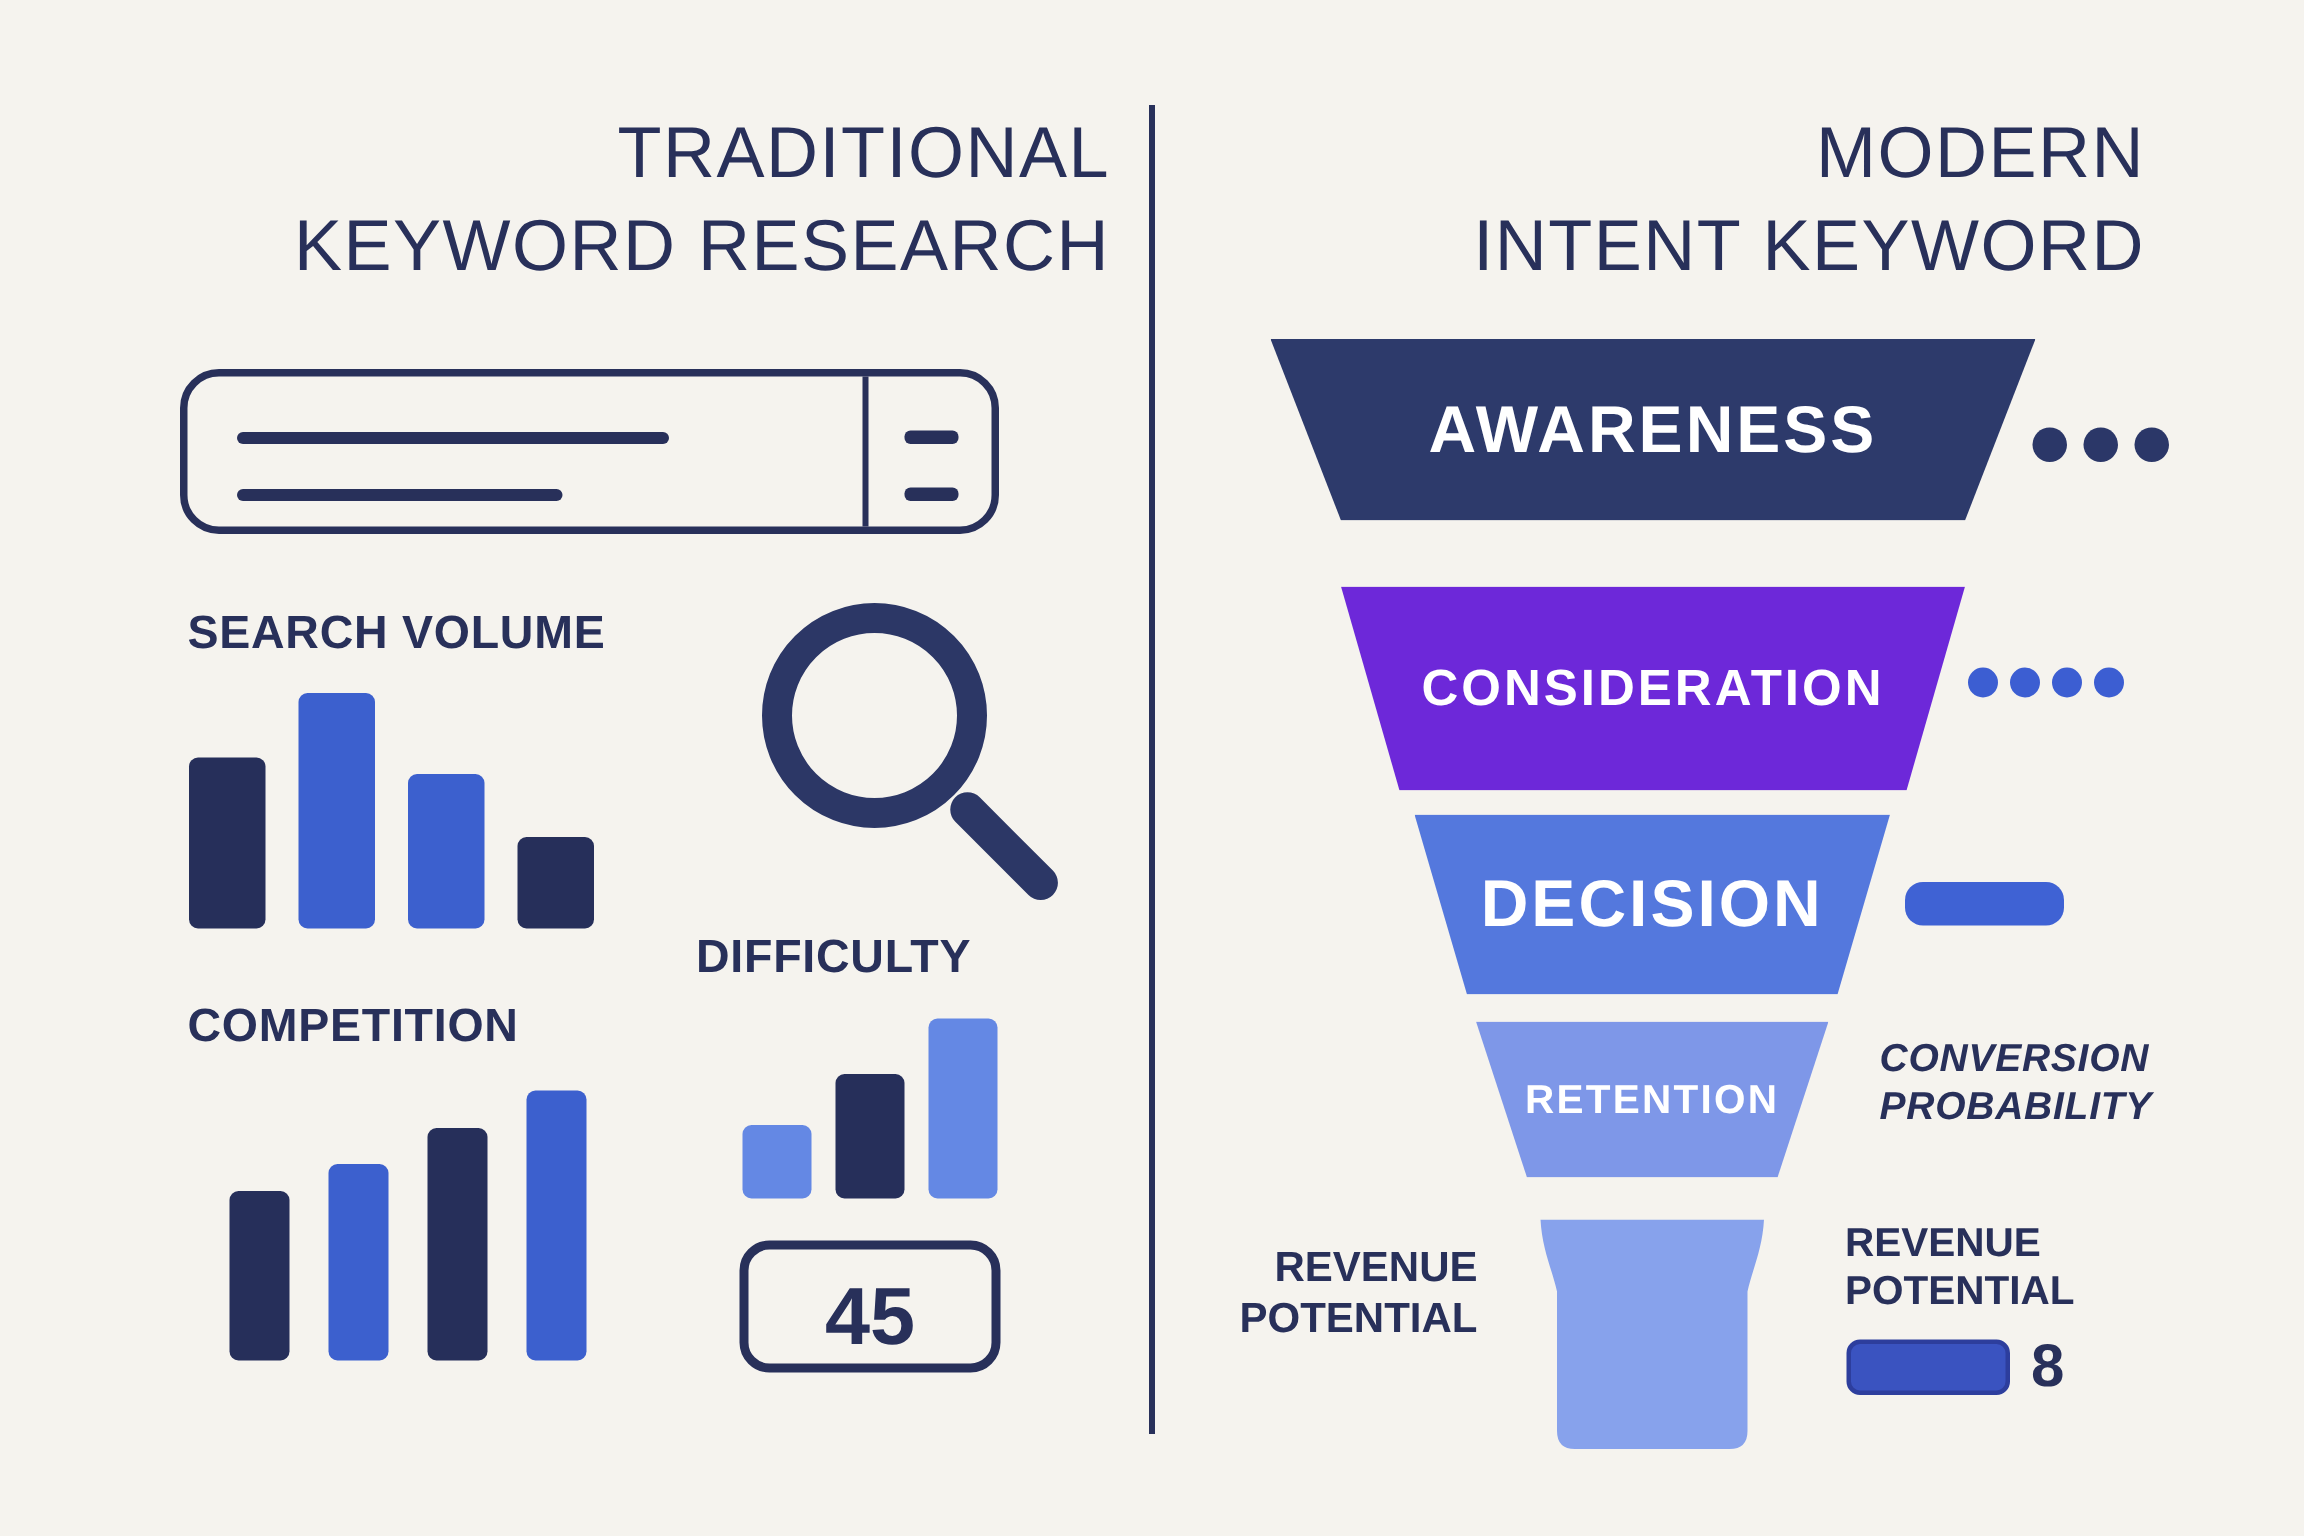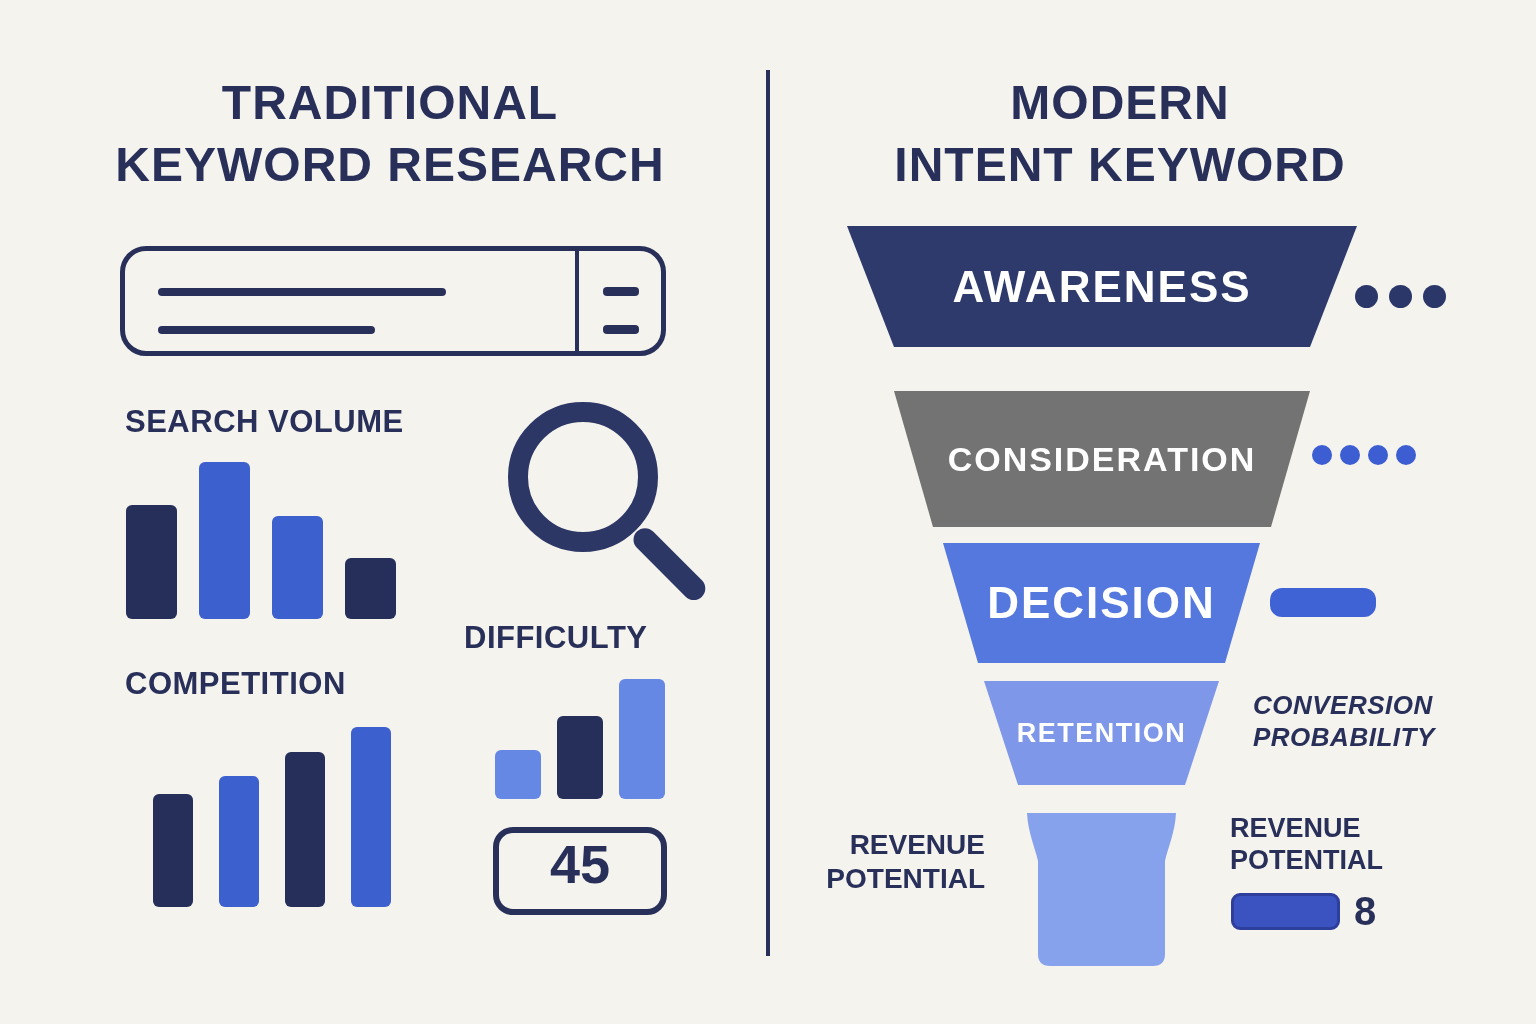--- a/index.html
+++ b/index.html
@@ -4,21 +4,21 @@
 <style>
   html,body{margin:0;padding:0;}
   body{
     width:1536px;height:1024px;position:relative;overflow:hidden;
     background:#f5f3ee;
     font-family:"Liberation Sans", sans-serif;
     color:#28305a;
   }
   .abs{position:absolute;}
   .title{
-    font-weight:bold;font-size:48px;line-height:1.30;text-align:center;
+    font-weight:normal;font-size:48px;line-height:1.30;text-align:right;
     letter-spacing:1px;white-space:pre-line;color:#28305a;
   }
   .left-title{left:40px;top:72px;width:700px;}
   .right-title{left:810px;top:72px;width:620px;}
 
   
   .search-bar{left:120px;top:246px;width:546px;height:110px;
     border:5px solid #28305a;border-radius:26px;box-sizing:border-box;}
   .sb-line{position:absolute;background:#28305a;border-radius:4px;height:8px;}
   .sb-line1{left:33px;top:37px;width:288px;}
@@ -38,21 +38,21 @@
   .diff-chart{left:495px;top:679px;height:120px;gap:16px;}
 
   
   .magnifier-circle{left:508px;top:402px;width:150px;height:150px;
     border:20px solid #2c3766;border-radius:50%;box-sizing:border-box;}
   .magnifier-handle{left:634px;top:528px;width:92px;height:23px;background:#2c3766;
     border-radius:12px;transform:rotate(45deg);transform-origin:11px 11px;}
 
   
   .score-box{left:493px;top:827px;width:174px;height:88px;border:6px solid #28305a;
-    border-radius:20px;box-sizing:border-box;display:flex;align-items:flex-start;justify-content:center;}
+    border-radius:20px;box-sizing:border-box;display:flex;align-items:flex-end;justify-content:center;}
   .score-value{font-weight:bold;font-size:54px;color:#28305a;}
 
   
   .center-divider{left:766px;top:70px;width:4px;height:886px;background:#28305a;}
 
   
   .stage{display:flex;align-items:center;justify-content:center;
     color:#ffffff;font-weight:bold;letter-spacing:2px;}
   .stage-awareness{left:847px;top:226px;width:510px;height:121px;font-size:44px;
     clip-path:polygon(0 0,100% 0,calc(100% - 47px) 100%,47px 100%);}
@@ -126,21 +126,21 @@
     </div>
 
   <div class="abs center-divider"></div>
 
   <div class="abs right-title title">MODERN
 INTENT KEYWORD</div>
 
   <div class="abs stage stage-awareness" style="background: rgb(45, 58, 107);">
     <span>AWARENESS</span>
   </div>
-  <div class="abs stage stage-consideration" style="background: #737373;">
+  <div class="abs stage stage-consideration" style="background: #6d28d9;">
     <span>CONSIDERATION</span>
   </div>
   <div class="abs stage stage-decision" style="background: rgb(84, 120, 221);">
     <span>DECISION</span>
   </div>
   <div class="abs stage stage-retention" style="background: rgb(126, 151, 232);">
     <span>RETENTION</span>
   </div>
 
   <svg class="abs funnel-stem" viewBox="0 0 153 155">

